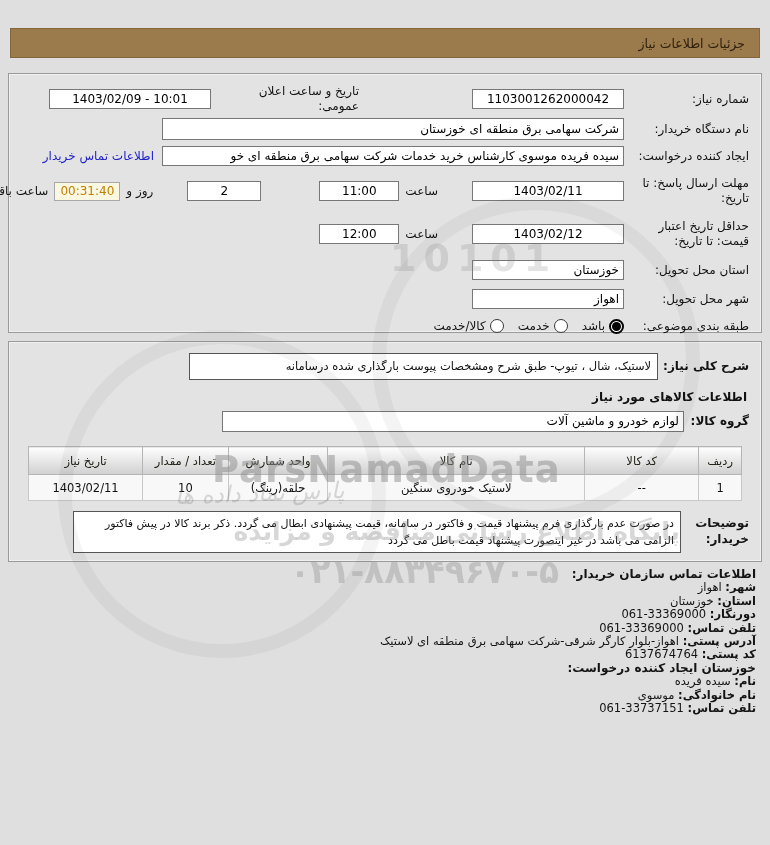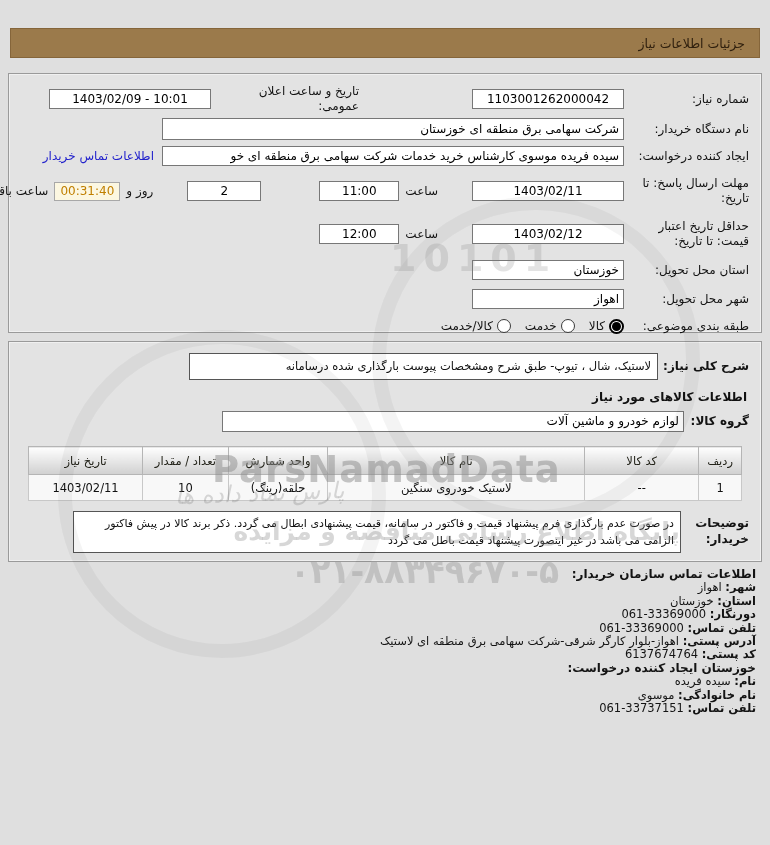--- a/index.html
+++ b/index.html
@@ -137,21 +137,21 @@
     </div>
 
     <div class="frow" style="min-height:26px;">
       <div class="flabel w125">شهر محل تحویل:</div>
       <div class="input w142">اهواز</div>
     </div>
 
     <div class="frow" style="min-height:22px;">
       <div class="flabel w125">طبقه بندی موضوعی:</div>
       <span class="radio selected"></span>
-      <span class="optlbl">کالا</span>
+      <span class="optlbl">باشد</span>
       <span class="radio"></span>
       <span class="optlbl">خدمت</span>
       <span class="radio"></span>
       <span class="optlbl">کالا/خدمت</span>
     </div>
 
     <div class="frow" style="min-height:22px;">
       <div class="flabel w125">نوع فرآیند خرید :</div>
       <span class="radio selected"></span>
       <span class="optlbl">جزیی</span>

